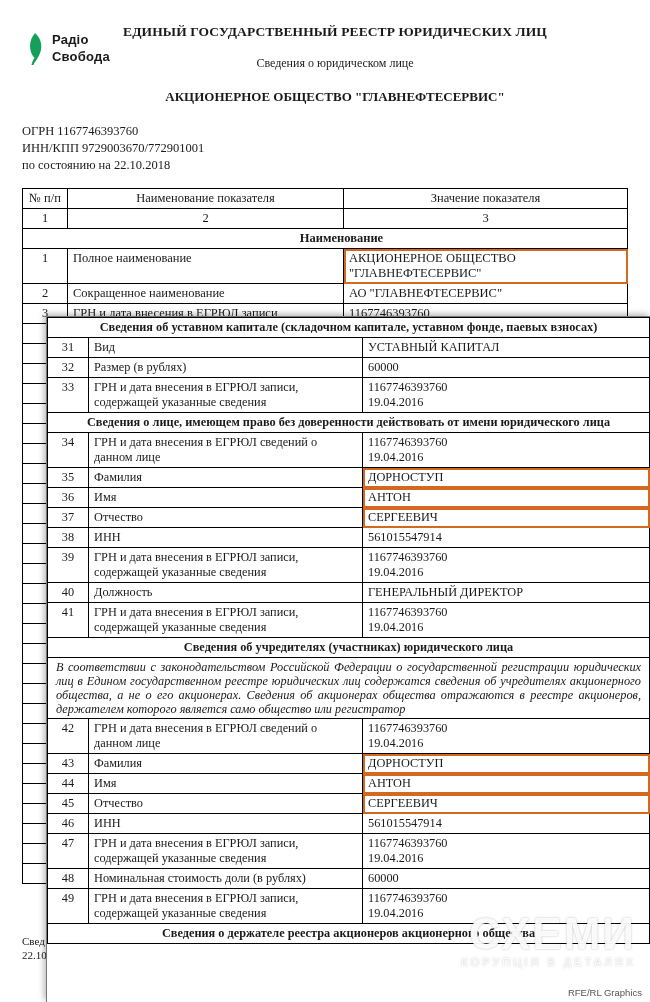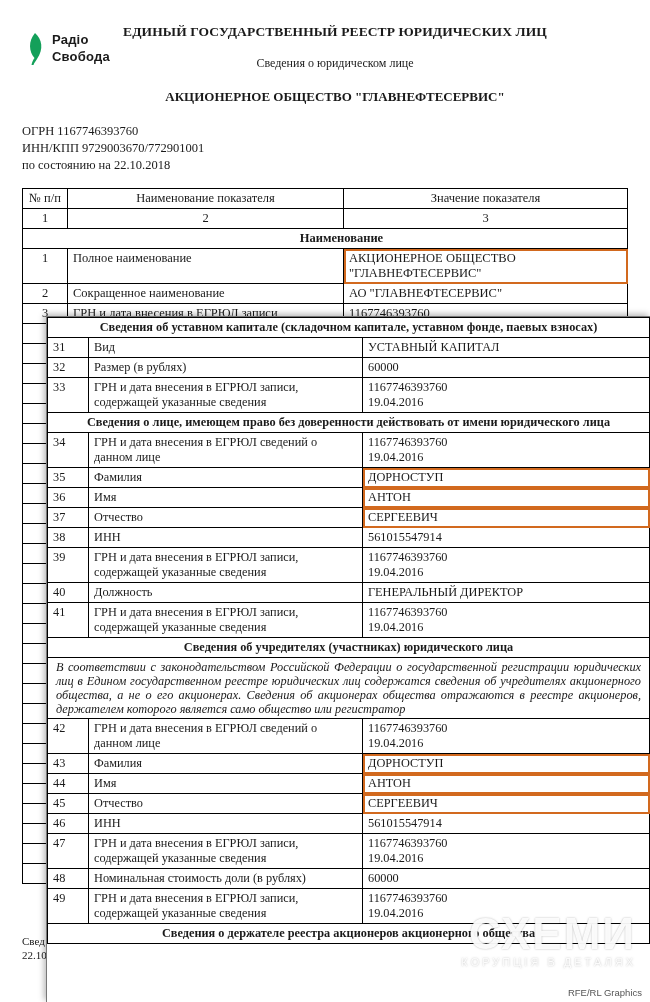--- a/index.html
+++ b/index.html
@@ -69,21 +69,21 @@
     left:46px;top:316px;width:604px;height:686px;
     background:#fff;
     border-top:1px solid #777;
     border-left:1px solid #777;
     box-shadow:-2px -2px 6px rgba(0,0,0,.28);
     overflow:hidden;
     box-sizing:border-box;
   }
   #fg-doc table{font-size:12.3px;border-radius:11px;}
   #fg-doc td{border:1px solid #000;padding:2px 5px;vertical-align:top;}
-  .f-num{width:30px;}
+  .f-num{width:30px;text-align:center;}
   .f-name{width:263px;}
   .ital{font-style:italic;text-align:justify;}
   .bold{font-weight:bold;}
   .ctr{text-align:center;}
   .val-multi{line-height:15px;margin-top:17px;}
   
   .wm{
     position:absolute;right:14px;bottom:34px;
     text-align:right;pointer-events:none;
   }

